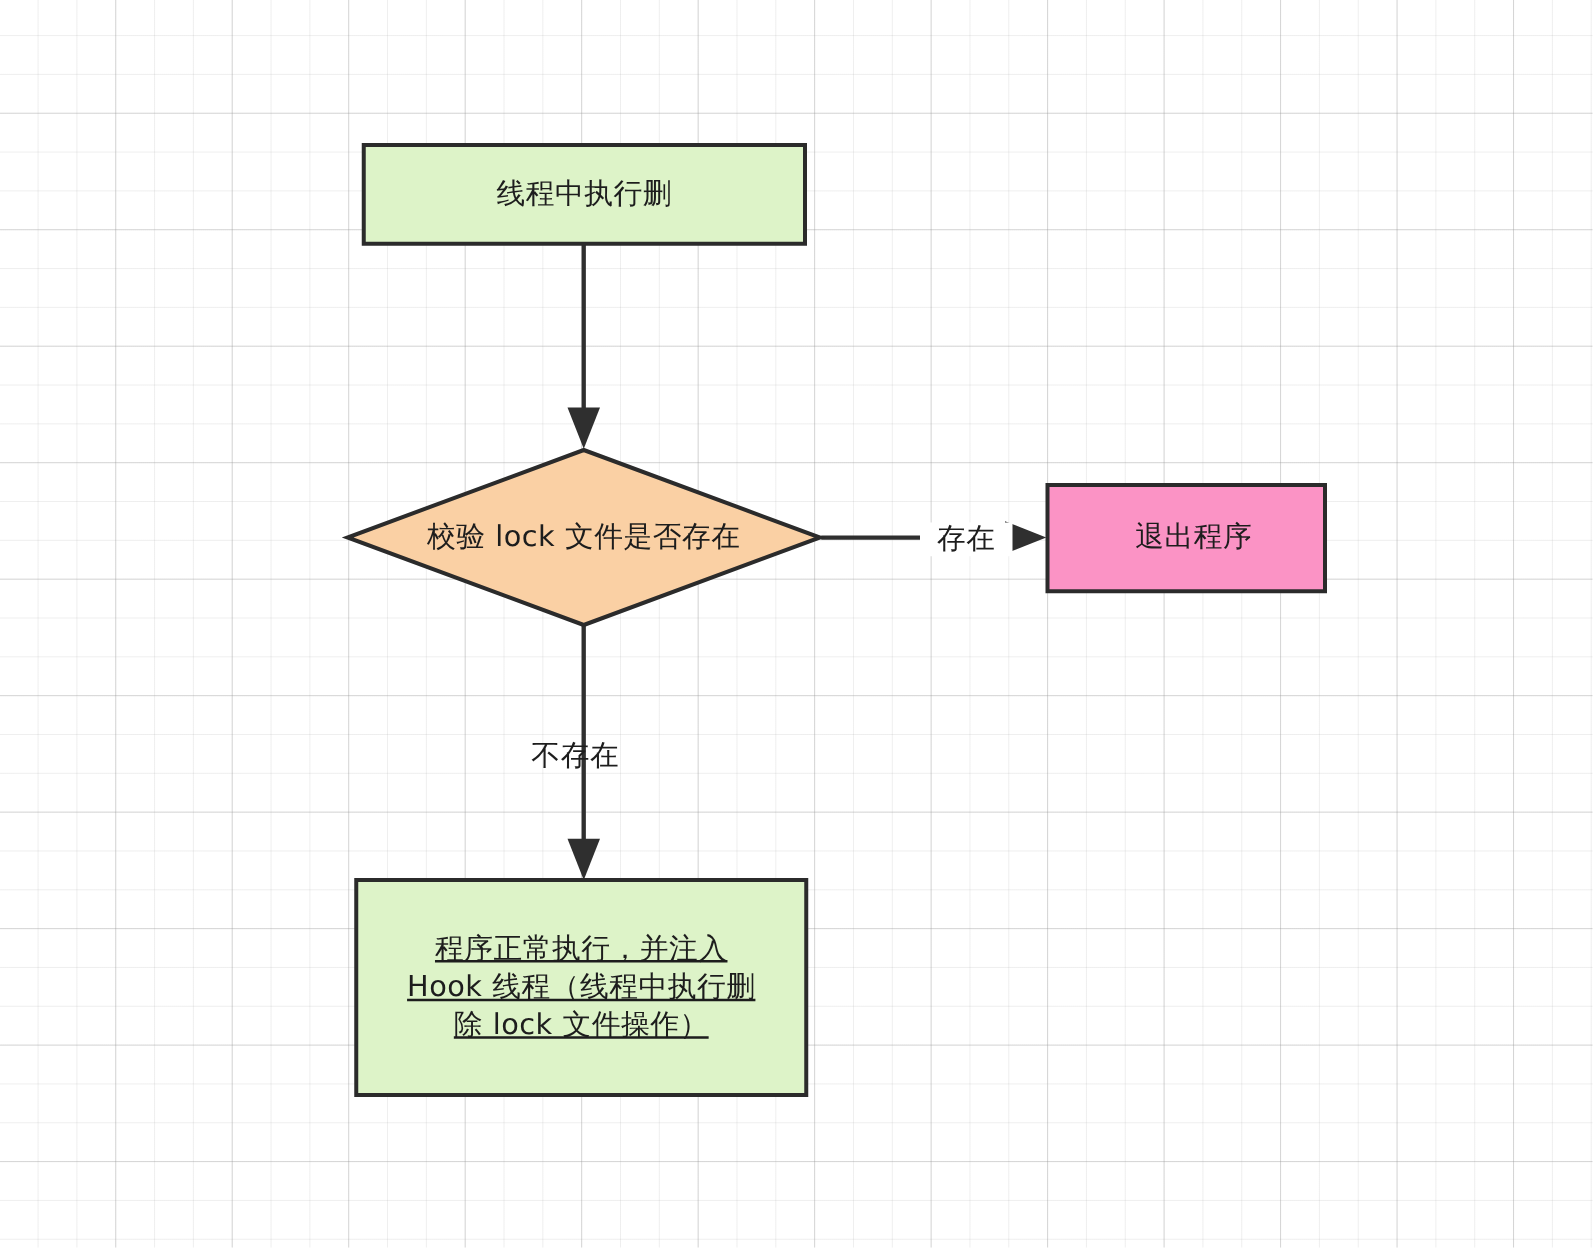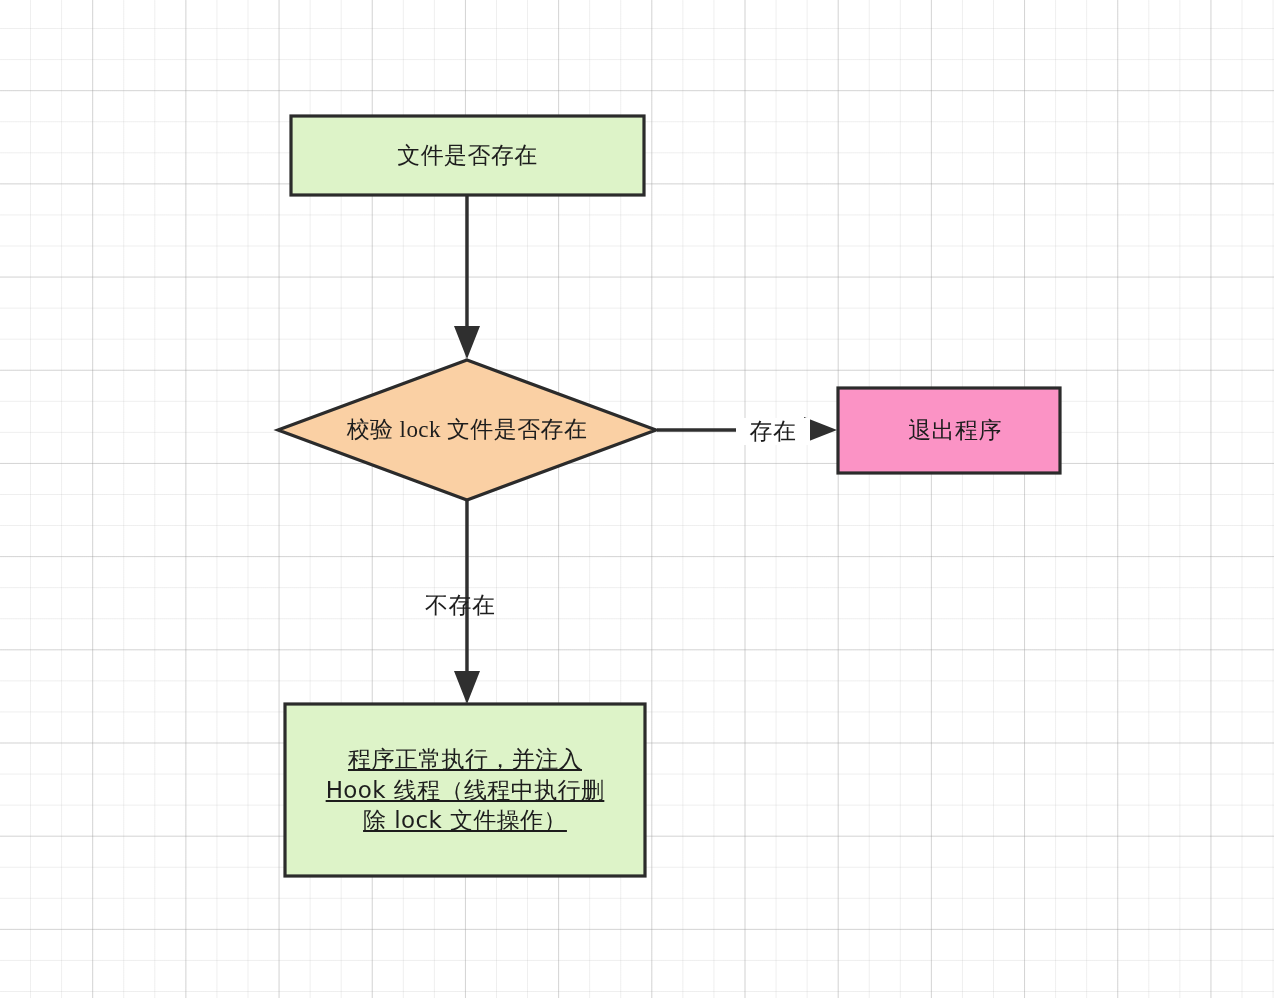--- a/index.html
+++ b/index.html
@@ -113,23 +113,23 @@
 
     <rect class="node-shape" x="291" y="116" width="353" height="79" fill="#ddf3c8"></rect>
 
     <polygon class="node-shape" points="467,360 656,430 467,500 278,430" fill="#fad0a4"></polygon>
 
     <rect class="node-shape" x="838" y="388" width="222" height="85" fill="#fb93c5"></rect>
 
     <rect class="node-shape" x="285" y="704" width="360" height="172" fill="#ddf3c8"></rect>
   </svg>
 
-  <div class="node-label" style="left:291px; top:116px; width:353px; height:79px;">文件是否存在</div>
+  <div class="node-label" style="left:291px; top:116px; width:353px; height:79px;">线程中执行删</div>
 
-  <div class="node-label" style="left:278px; top:395px; width:378px; height:70px;font-family:Liberation Serif, serif;">校验 lock 文件是否存在</div>
+  <div class="node-label" style="left:278px; top:395px; width:378px; height:70px;">校验 lock 文件是否存在</div>
 
   <div class="node-label" style="left:844px; top:388px; width:222px; height:85px;">退出程序</div>
 
   <div class="node-label" style="left:285px; top:704px; width:360px; height:172px;text-decoration:underline;">程序正常执行，并注入
 Hook 线程（线程中执行删
 除 lock 文件操作）</div>
 
   <div class="edge-label on-line" style="left:736px; top:418px; width:64px;">存在</div>
 
   <div class="edge-label beside-line" style="left:425px; top:594px; width:88px; text-align:left;">不存在</div>

